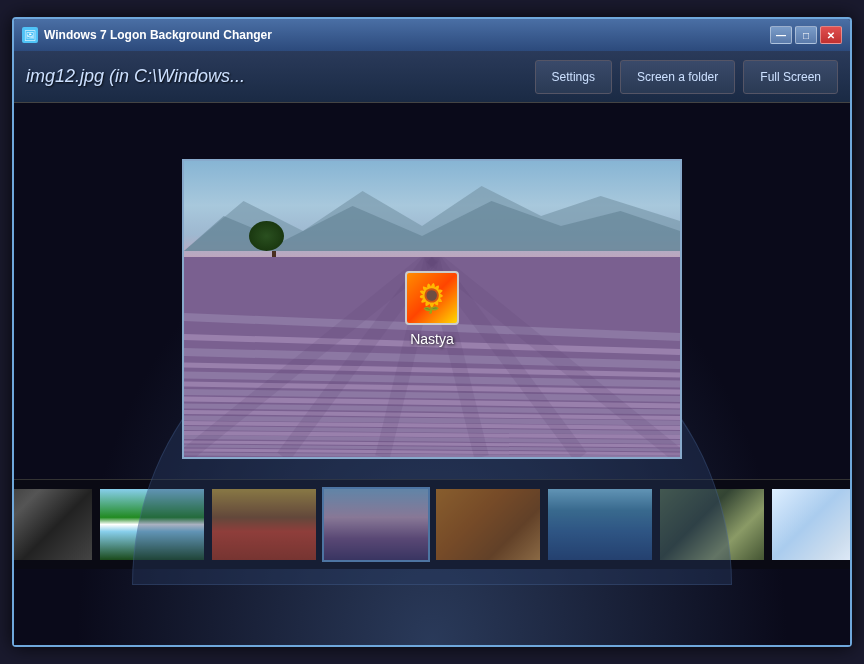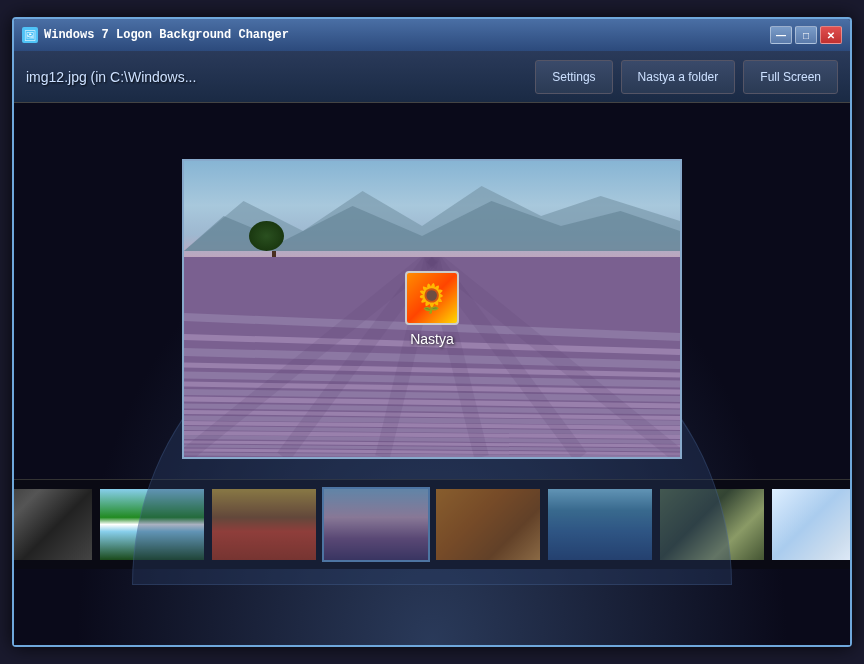--- a/index.html
+++ b/index.html
@@ -44,21 +44,20 @@
       justify-content: center;
       font-size: 10px;
       color: white;
     }
 
     .title-bar-text {
       flex: 1;
       color: white;
       font-size: 12px;
       font-weight: 600;
-      font-family: Liberation Mono, monospace;
     }
 
     .window-controls {
       display: flex;
       gap: 3px;
     }
 
     .win-btn {
       width: 22px;
       height: 18px;
@@ -84,23 +83,24 @@
       align-items: center;
       padding: 0 12px;
       gap: 8px;
       border-bottom: 1px solid #444;
       flex-shrink: 0;
     }
 
     .toolbar-title {
       flex: 1;
       color: #cce0ff;
-      font-size: 14px;
+      font-size: 18px;
       font-weight: 400;
       text-shadow: 1px 1px 2px rgba(0,0,0,0.8);
+      font-style: italic;
     }
 
     .toolbar-btn {
       height: 34px;
       padding: 0 16px;
       border: 1px solid #556;
       border-radius: 3px;
       background: linear-gradient(to bottom, #3a4a6a, #2a3a54);
       color: #cce0ff;
       font-size: 12px;
@@ -286,21 +286,21 @@
       </div>
       <div class="win-btn win-btn-close">
         <span>✕</span>
       </div>
     </div>
   </div>
 
   <div class="toolbar">
     <span class="toolbar-title">img12.jpg (in C:\Windows...</span>
     <button class="toolbar-btn">Settings</button>
-    <button class="toolbar-btn">Nastya a folder</button>
+    <button class="toolbar-btn">Screen a folder</button>
     <button class="toolbar-btn">Full Screen</button>
   </div>
 
   <div class="main-content">
     <div class="bg-arc"></div>
 
     <div class="preview-container">
       <div class="preview-bg">
 
         <svg style="position:absolute;top:20px;left:0;right:0;width:100%;height:70px;" viewBox="0 0 500 70" preserveAspectRatio="none">

